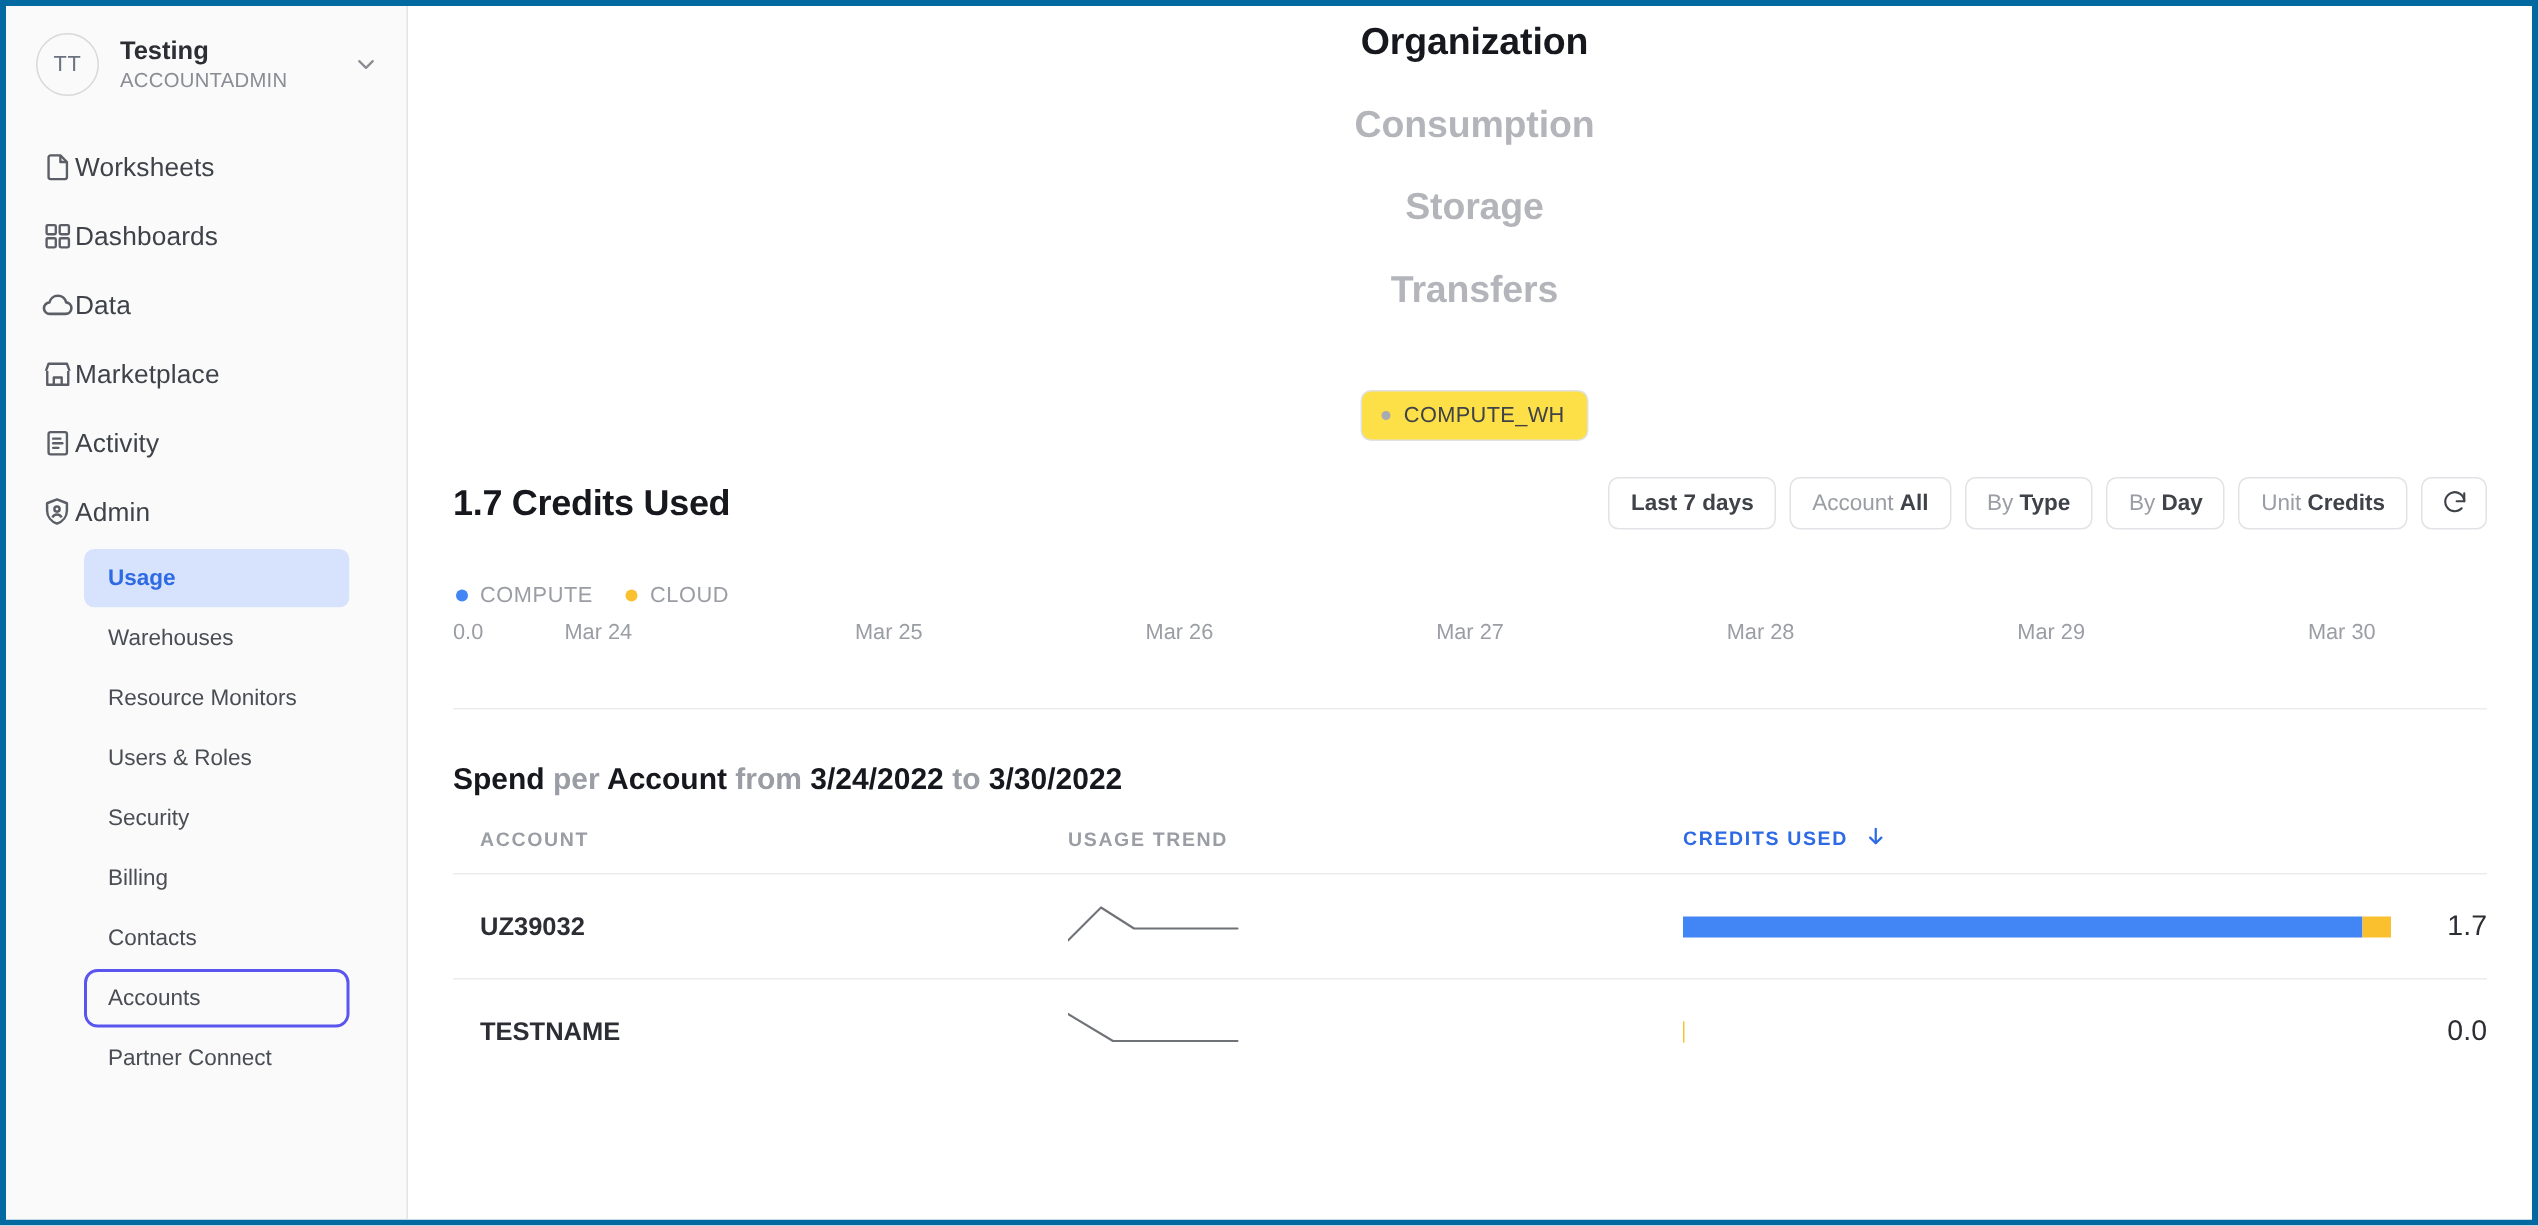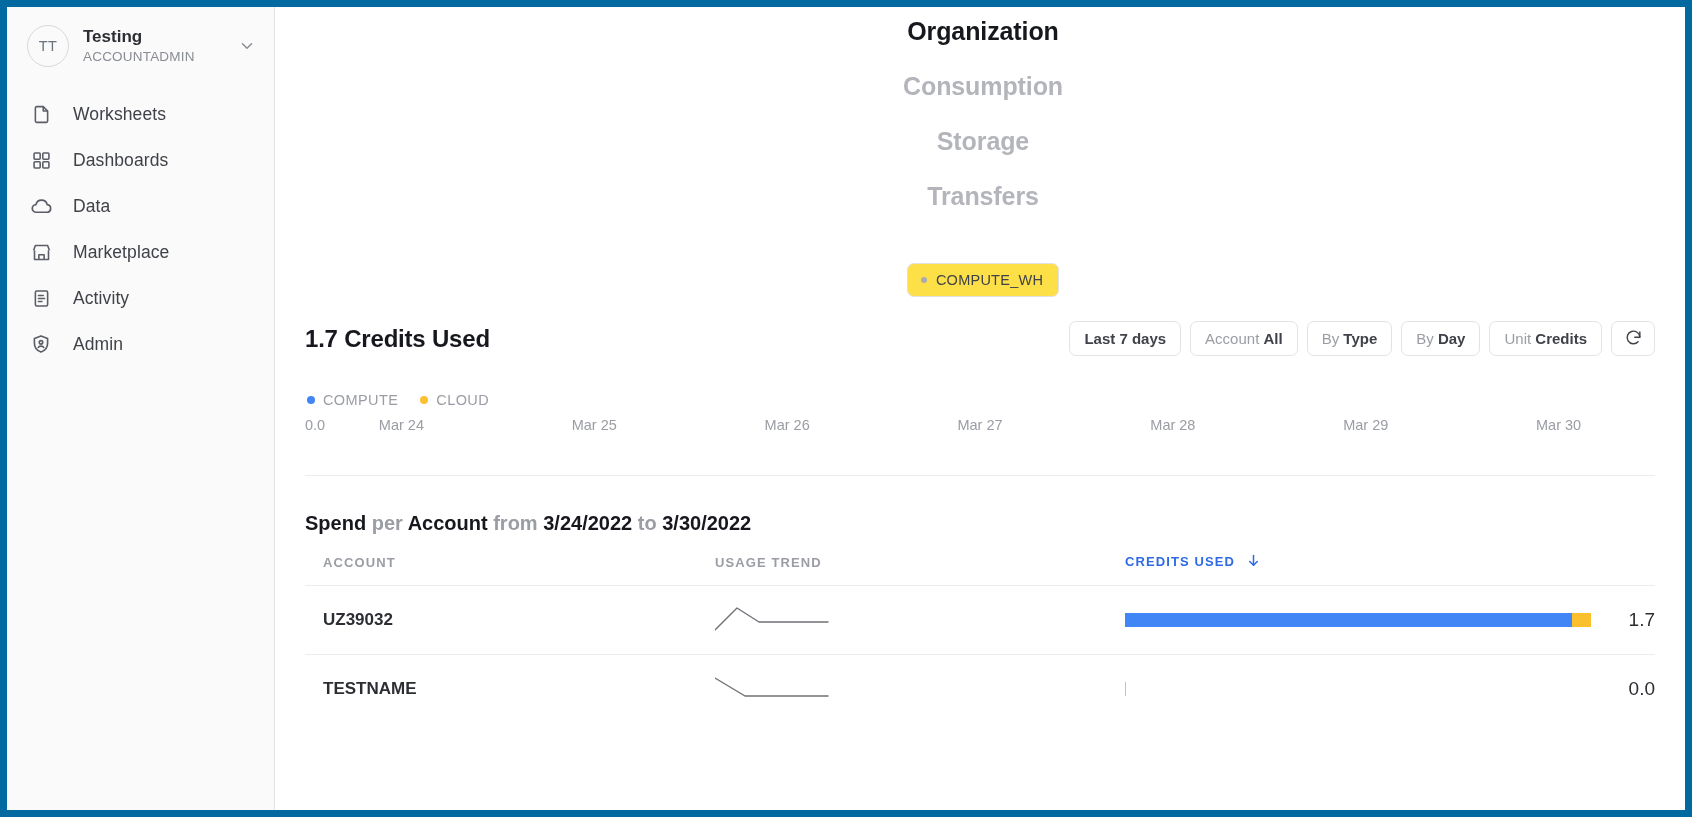--- a/index.html
+++ b/index.html
@@ -5,21 +5,21 @@
   * { box-sizing: border-box; margin: 0; padding: 0; }
   html, body {
     width: 1692px; height: 817px;
     font-family: "Liberation Sans", sans-serif;
     background: #ffffff;
     overflow: hidden;
   }
   .app {
     width: 1692px; height: 817px;
     display: flex;
-    border: 7px solid #0369a1;
+    border: 4px solid #0369a1;
     background: #fff;
   }
 
   
   .sidebar {
     width: 268px;
     flex: 0 0 268px;
     background: #fafafa;
     border-right: 1px solid #e3e4e6;
     display: flex;
@@ -43,21 +43,21 @@
     letter-spacing: .4px;
     display: flex; align-items: center; justify-content: center;
   }
   .acct-texts { flex: 1 1 auto; min-width: 0; line-height: 1.18; }
   .acct-name { font-size: 17px; font-weight: 700; color: #2c2e33; }
   .acct-role { font-size: 13.5px; color: #8a8d93; letter-spacing: .2px; margin-top: 2px;}
   .chev { color: #8a8d93; width: 18px; height: 18px; flex: 0 0 18px; }
 
   .nav { margin-top: 10px; }
   .nav-item {
-    display: flex; align-items: center; gap: 20px;
+    display: flex; align-items: center; 
     padding: 11px 20px 11px 22px;
     cursor: pointer;
     text-align: center;
   }
   .nav-item .ico { width: 24px; height: 24px; flex: 0 0 24px; color: #5b5e66; display:flex; align-items:center; justify-content:center;}
   .nav-item .lbl { font-size: 17.5px; color: #3f4248; font-weight: 400; letter-spacing:.1px;}
 
   .subnav { margin-top: 2px; padding-left: 52px; }
   .sub-item {
     display: block;
@@ -242,20 +242,31 @@
         <span class="ico">
           <svg viewBox="0 0 24 24" width="22" height="22" fill="none" stroke="currentColor" stroke-width="1.8" stroke-linejoin="round">
               <path d="M12 3.2 4.8 6v5.2c0 4.4 3 8.1 7.2 9.6 4.2-1.5 7.2-5.2 7.2-9.6V6z"></path>
               <circle cx="12" cy="10.2" r="1.9"></circle>
               <path d="M8.7 16.4a3.6 3.6 0 0 1 6.6 0"></path>
             </svg>
         </span>
         <span class="lbl">Admin</span>
       </div>
 
+      <div class="subnav">
+        <div class="sub-item active">Usage</div>
+        <div class="sub-item">Warehouses</div>
+        <div class="sub-item">Resource Monitors</div>
+        <div class="sub-item">Users &amp; Roles</div>
+        <div class="sub-item">Security</div>
+        <div class="sub-item">Billing</div>
+        <div class="sub-item">Contacts</div>
+        <div class="sub-item focused">Accounts</div>
+        <div class="sub-item">Partner Connect</div>
+      </div>
 
 
     </nav>
   </aside>
 
   <section class="main">
 
     <div class="topbar">
       <div class="tab active">Organization</div>
       <div class="tab">Consumption</div>

